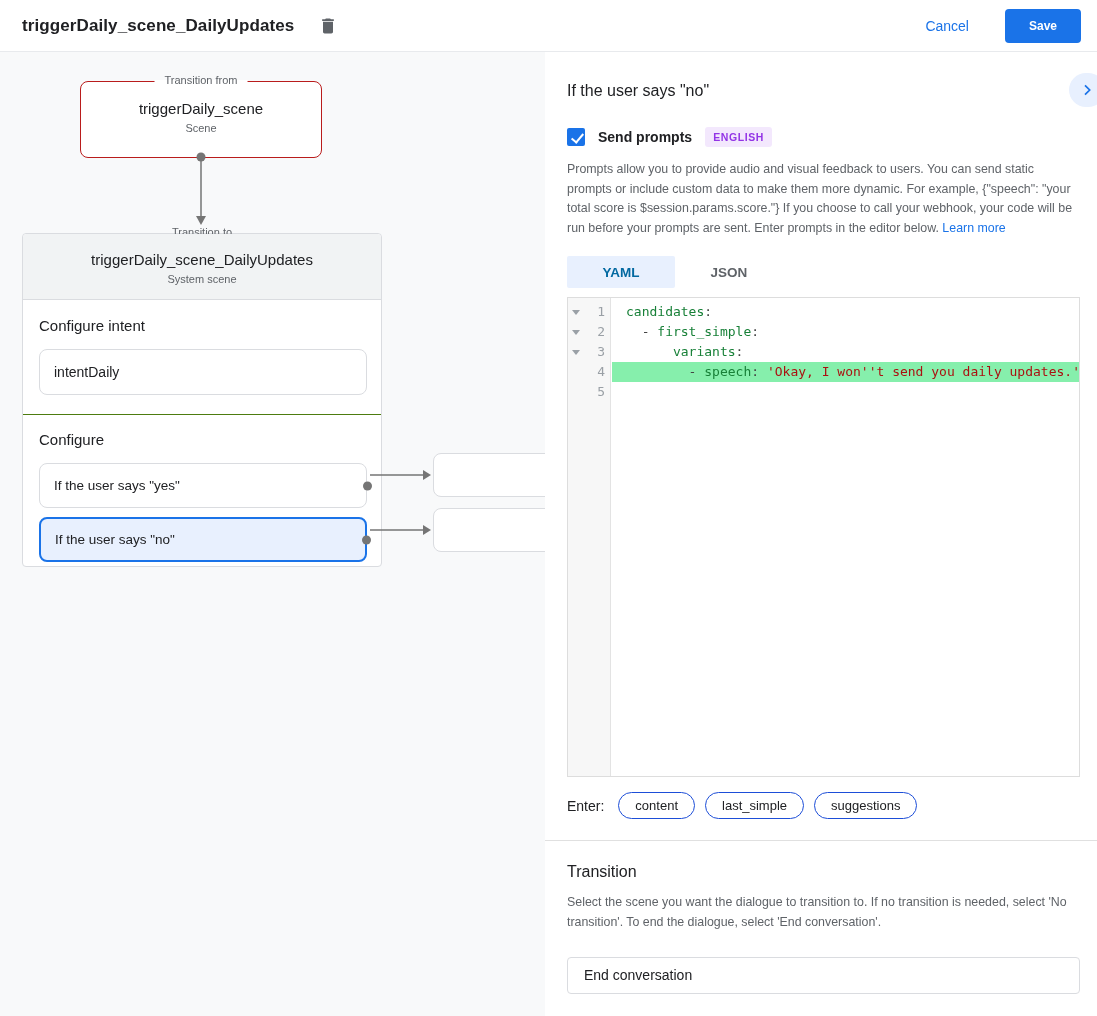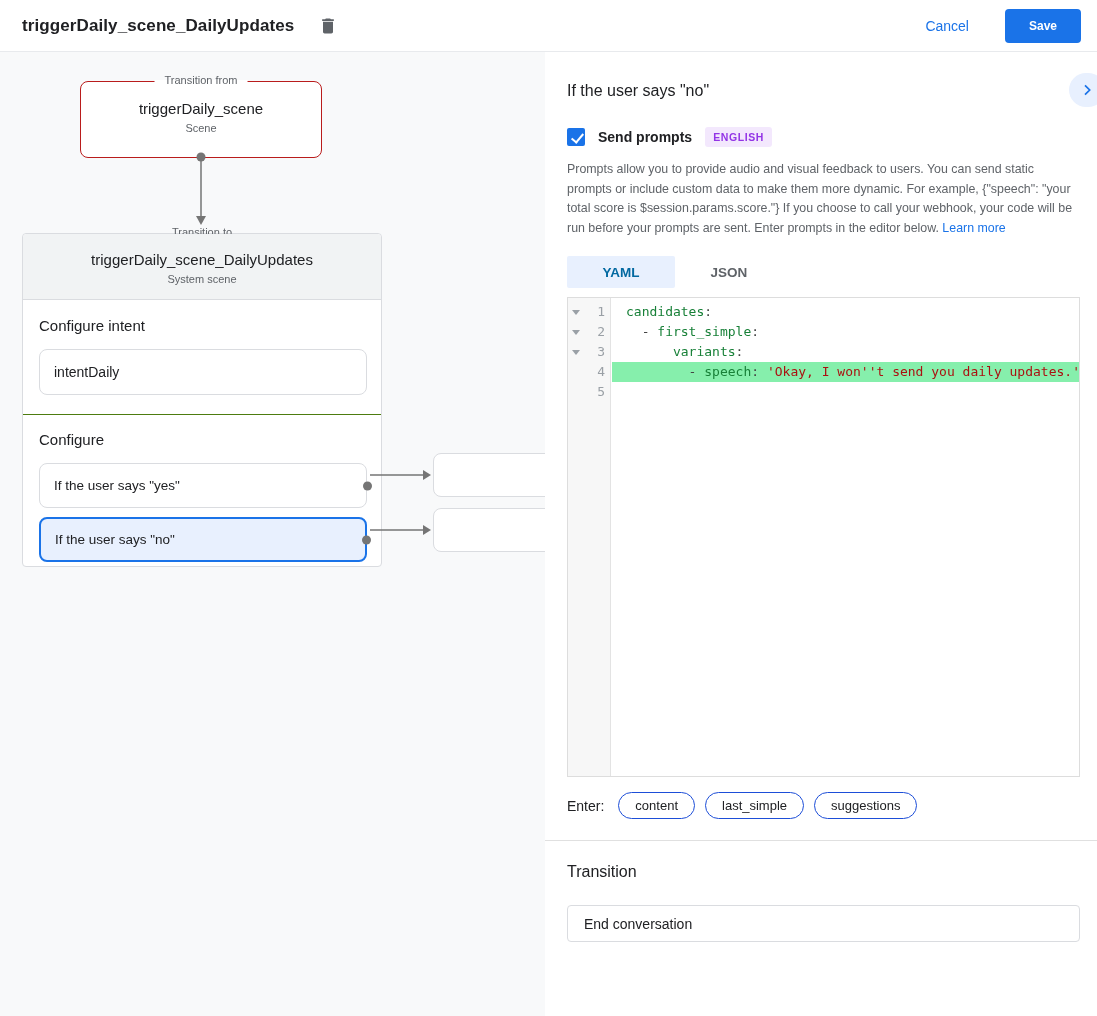--- a/index.html
+++ b/index.html
@@ -223,20 +223,21 @@
         <span class="insert-label">Enter:</span>
         <span id="chip-wrap" style="display:flex">
             <button class="chip">content</button>
             <button class="chip">last_simple</button>
             <button class="chip">suggestions</button>
           </span>
       </div>
 
       <div class="transition-section">
         <div class="transition-title">Transition</div>
+        <div class="transition-desc">Select the scene you want the dialogue to transition to. If no transition is needed, select 'No transition'. To end the dialogue, select 'End conversation'.</div>
         <div class="select-box">
           <span>End conversation</span>
 
         </div>
       </div>
     </div>
   </div>
 </div>
 
 </body></html>

